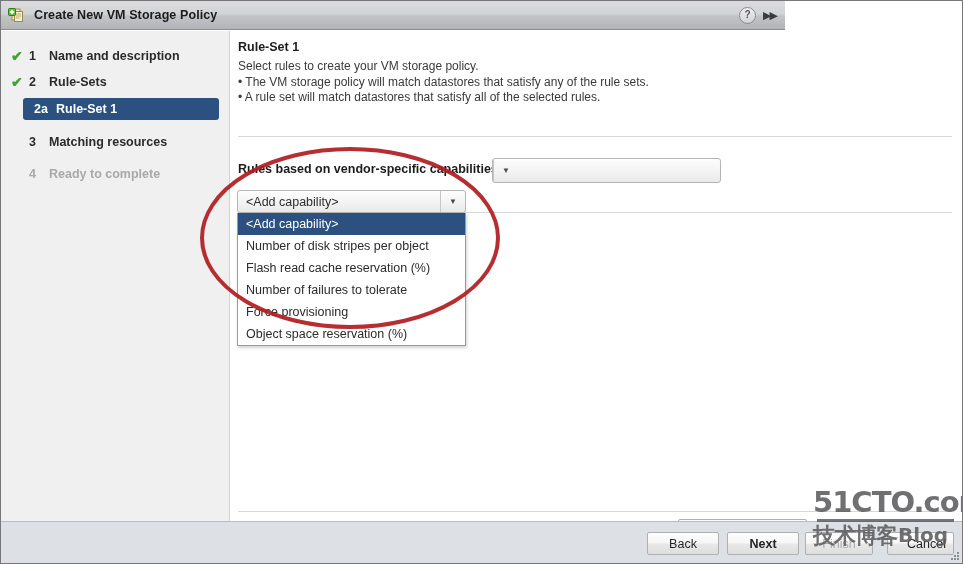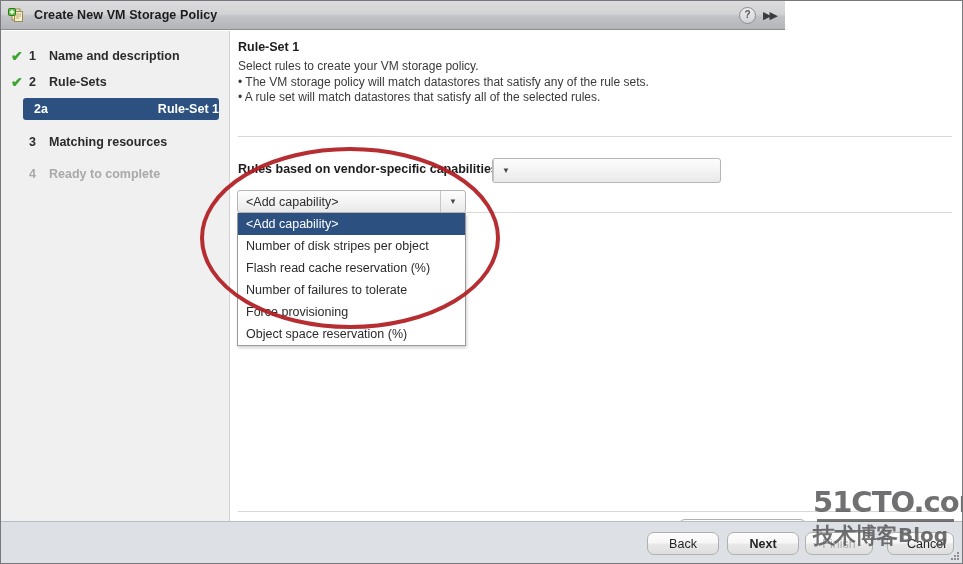--- a/index.html
+++ b/index.html
@@ -120,21 +120,20 @@
     height: 22px;
     border-radius: 3px;
     display: flex;
     align-items: center;
     padding-left: 9px;
     font-size: 12.5px;
     font-weight: bold;
     color: #ffffff;
     background: #2c5180;
     box-sizing: border-box;
-    justify-content: space-between;
   }
   .nav-sub .nav-num { width: 17px; }
   .spacer-6 { height: 6px; }
 
   
   .content {
     position: absolute;
     left: 230px; top: 30px;
     width: 731px;
     height: 490px;
@@ -230,21 +229,21 @@
   .dd-item.selected {
     background: #2c5180;
     color: #ffffff;
   }
 
   
   .btn {
     box-sizing: border-box;
     background: linear-gradient(to bottom,#fdfdfd 0%, #f6f6f6 48%, #e8e8e8 52%, #dedede 100%);
     border: 1px solid #b0b0b0;
-    border-radius: 7px;
+    border-radius: 2px;
     font-size: 12.5px;
     color: #242424;
     font-family: "Liberation Sans", sans-serif;
     display: flex;
     align-items: center;
     justify-content: center;
     cursor: pointer;
   }
   .btn.disabled { color: #acacac; }
   .btn-addrule {

